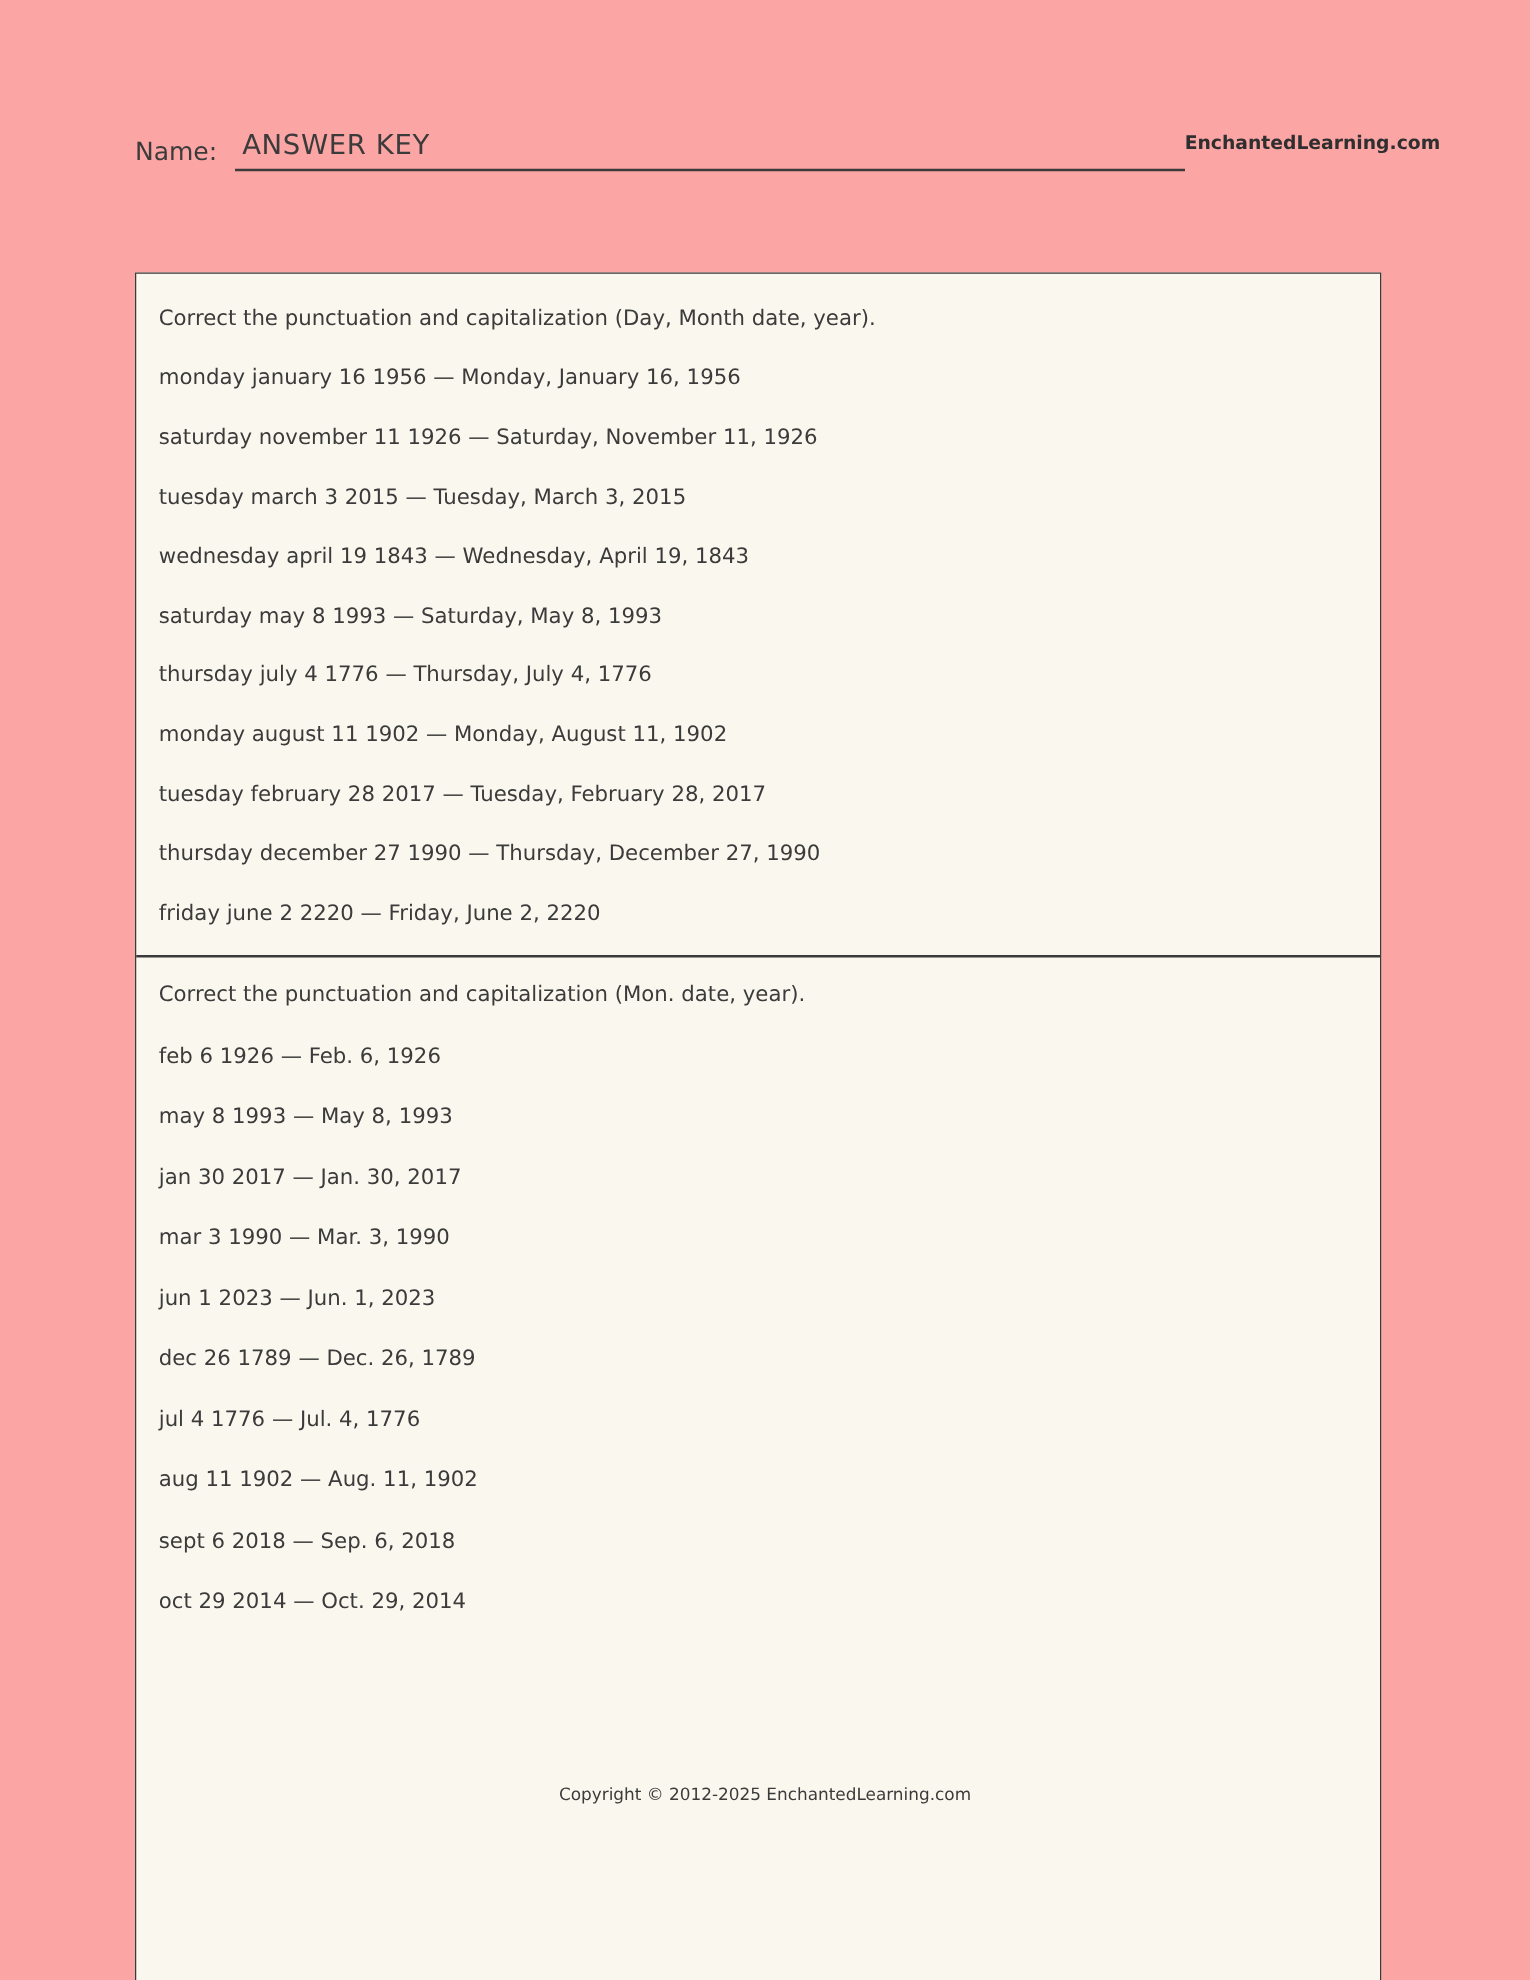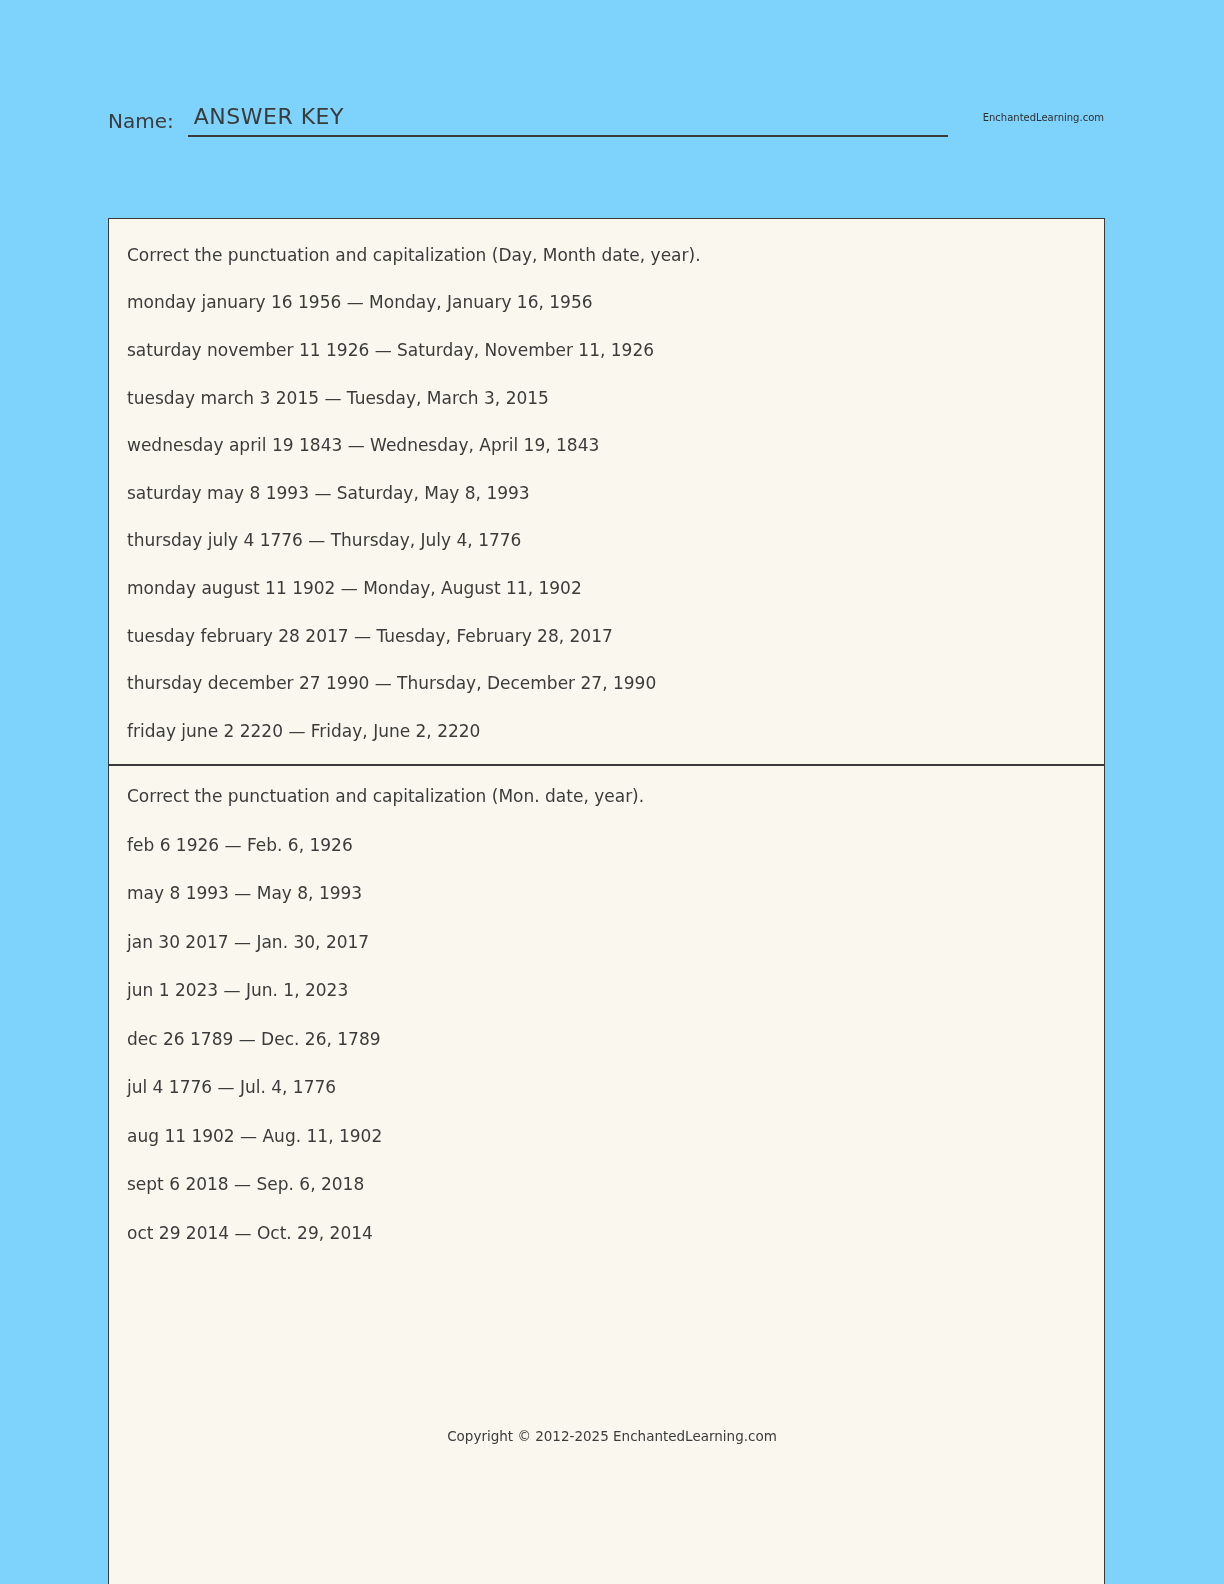--- a/index.html
+++ b/index.html
@@ -6,21 +6,21 @@
   html, body {
     width: 1224px;
     background: #faf8ee;
     font-family: "DejaVu Sans", sans-serif;
     color: #3b3b3b;
   }
   .page {
     position: relative;
     width: 1224px;
     height: 1584px;
-    background: #7dd3fc;
+    background: #fca5a5;
   }
   
   .header-row {
     position: absolute;
     top: 104px;
     left: 108px;
     right: 120px;
     display: flex;
     align-items: flex-end;
   }
@@ -32,22 +32,22 @@
   }
   .name-field {
     flex: 0 0 760px;
     border-bottom: 2px solid #3b3b3b;
     font-size: 22px;
     padding: 0 0 6px 6px;
     letter-spacing: 0.5px;
   }
   .site-brand {
     margin-left: auto;
-    font-size: 10px;
-    font-weight: normal;
+    font-size: 15px;
+    font-weight: bold;
     padding-bottom: 14px;
     color: #2f2f2f;
   }
   
   .worksheet-title {
     position: absolute;
     top: 156px;
     left: 108px;
     font-size: 33px;
     font-weight: bold;
@@ -116,20 +116,21 @@
       <div class="ws-line">tuesday february 28 2017 — Tuesday, February 28, 2017</div>
       <div class="ws-line">thursday december 27 1990 — Thursday, December 27, 1990</div>
       <div class="ws-line">friday june 2 2220 — Friday, June 2, 2220</div>
     </div>
 
     <div class="section section-2">
       <div class="ws-line instruction">Correct the punctuation and capitalization (Mon. date, year).</div>
       <div class="ws-line">feb 6 1926 — Feb. 6, 1926</div>
       <div class="ws-line">may 8 1993 — May 8, 1993</div>
       <div class="ws-line">jan 30 2017 — Jan. 30, 2017</div>
+      <div class="ws-line">mar 3 1990 — Mar. 3, 1990</div>
       <div class="ws-line">jun 1 2023 — Jun. 1, 2023</div>
       <div class="ws-line">dec 26 1789 — Dec. 26, 1789</div>
       <div class="ws-line">jul 4 1776 — Jul. 4, 1776</div>
       <div class="ws-line">aug 11 1902 — Aug. 11, 1902</div>
       <div class="ws-line">sept 6 2018 — Sep. 6, 2018</div>
       <div class="ws-line">oct 29 2014 — Oct. 29, 2014</div>
     </div>
 
   </div>
 

